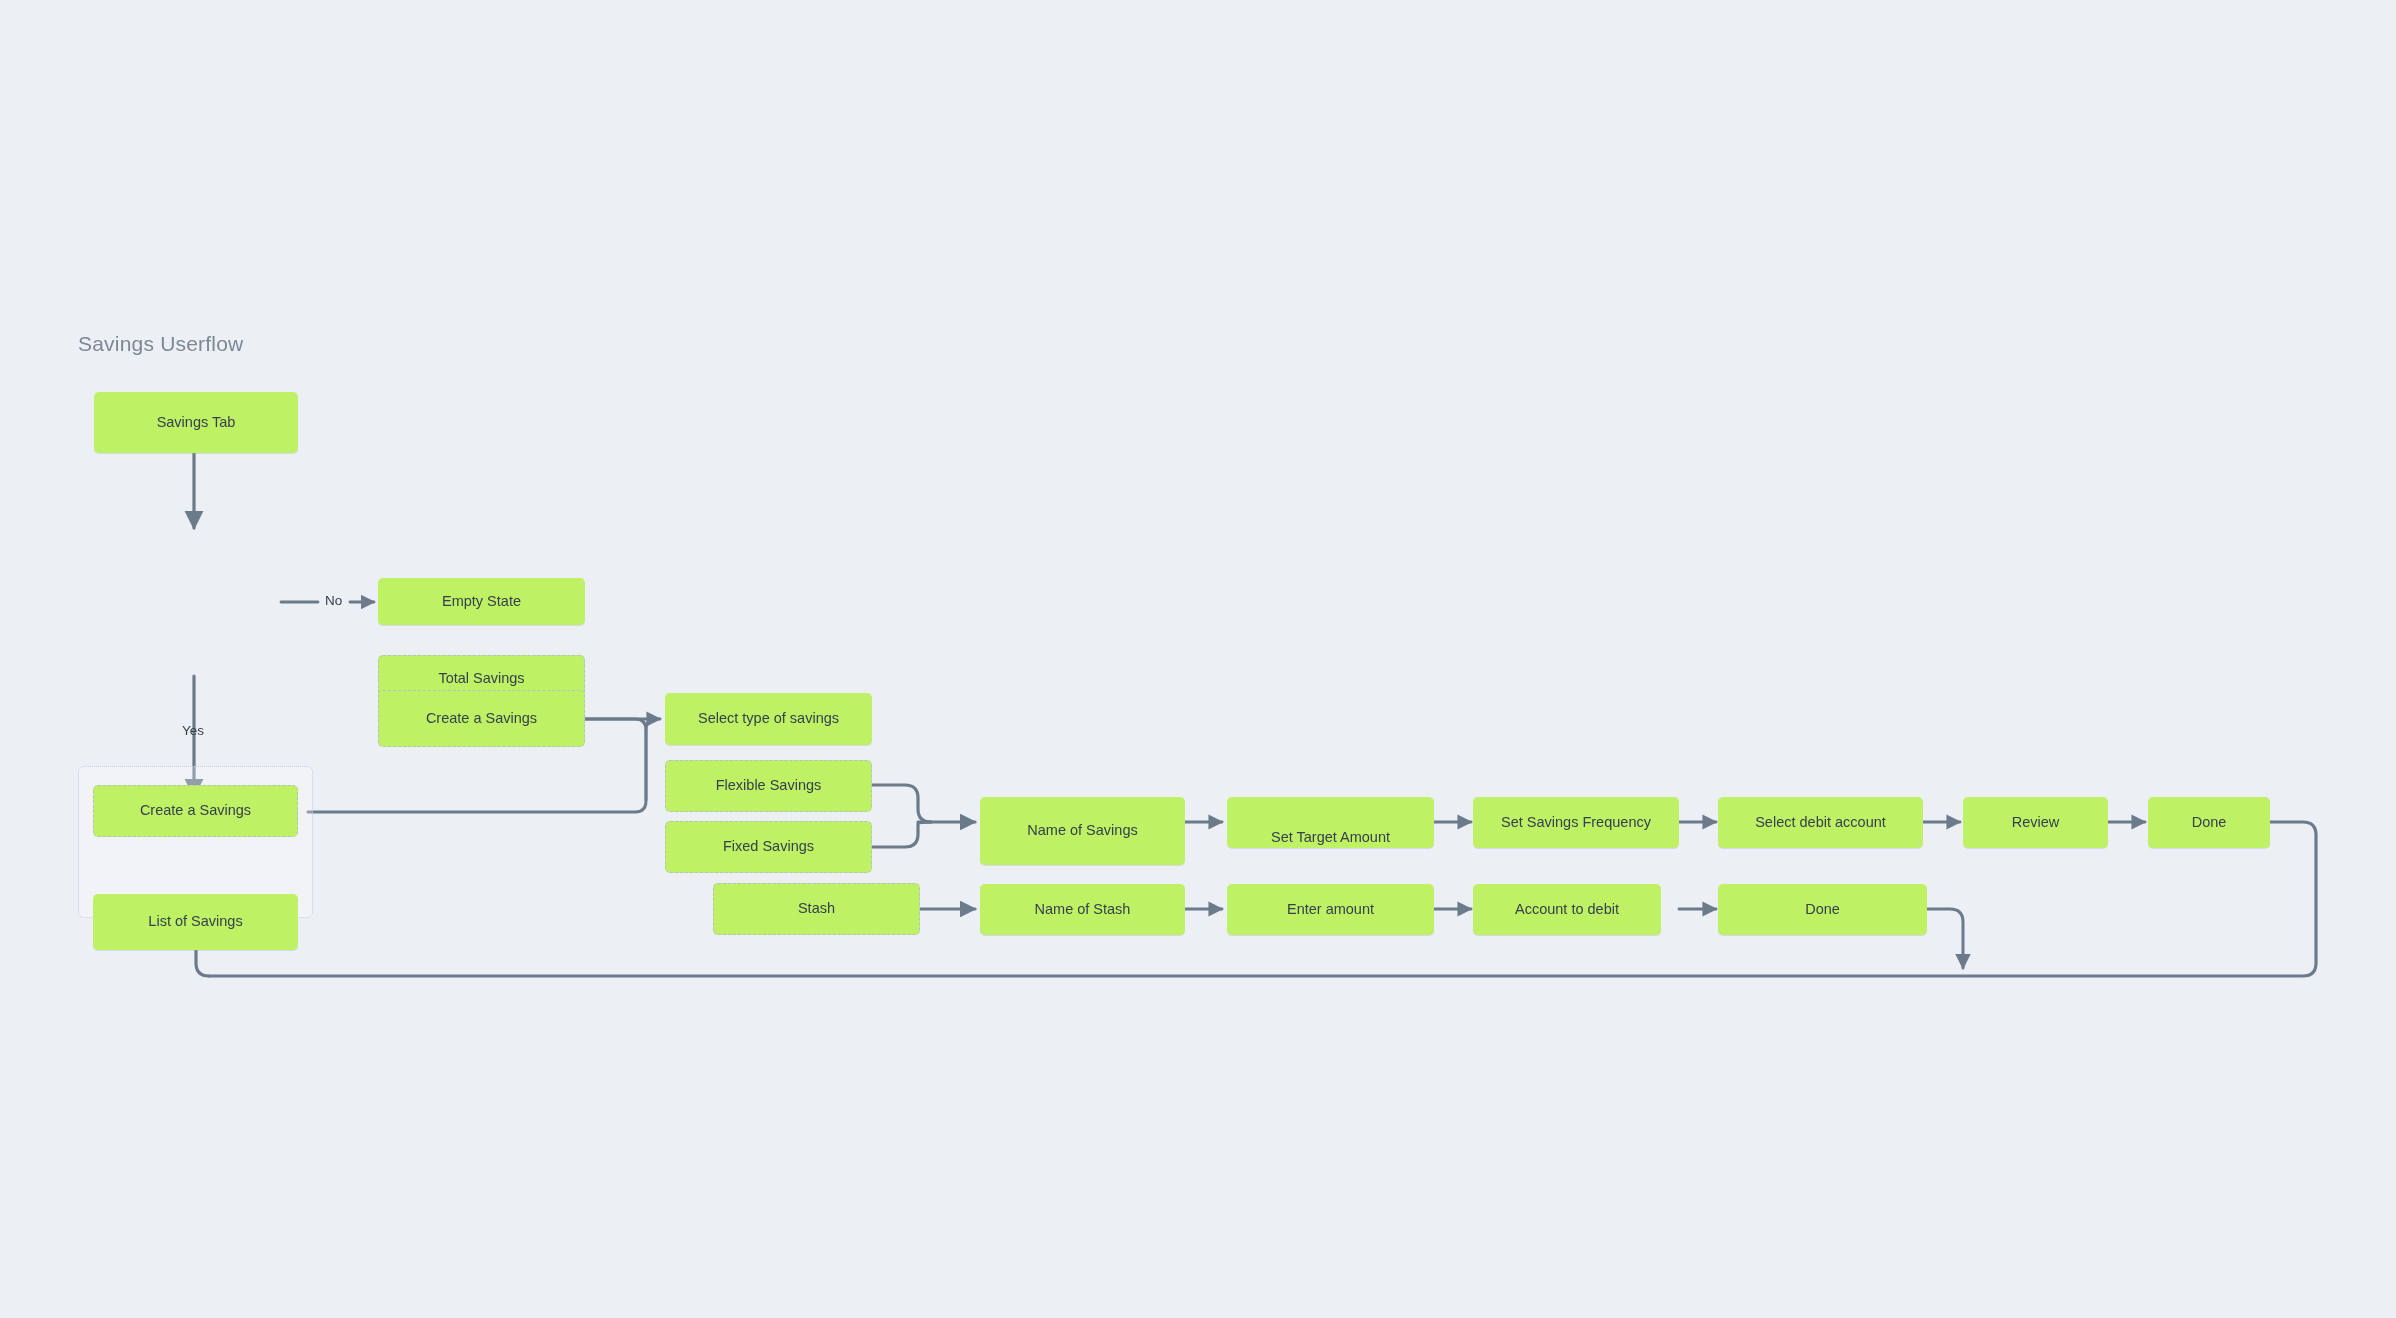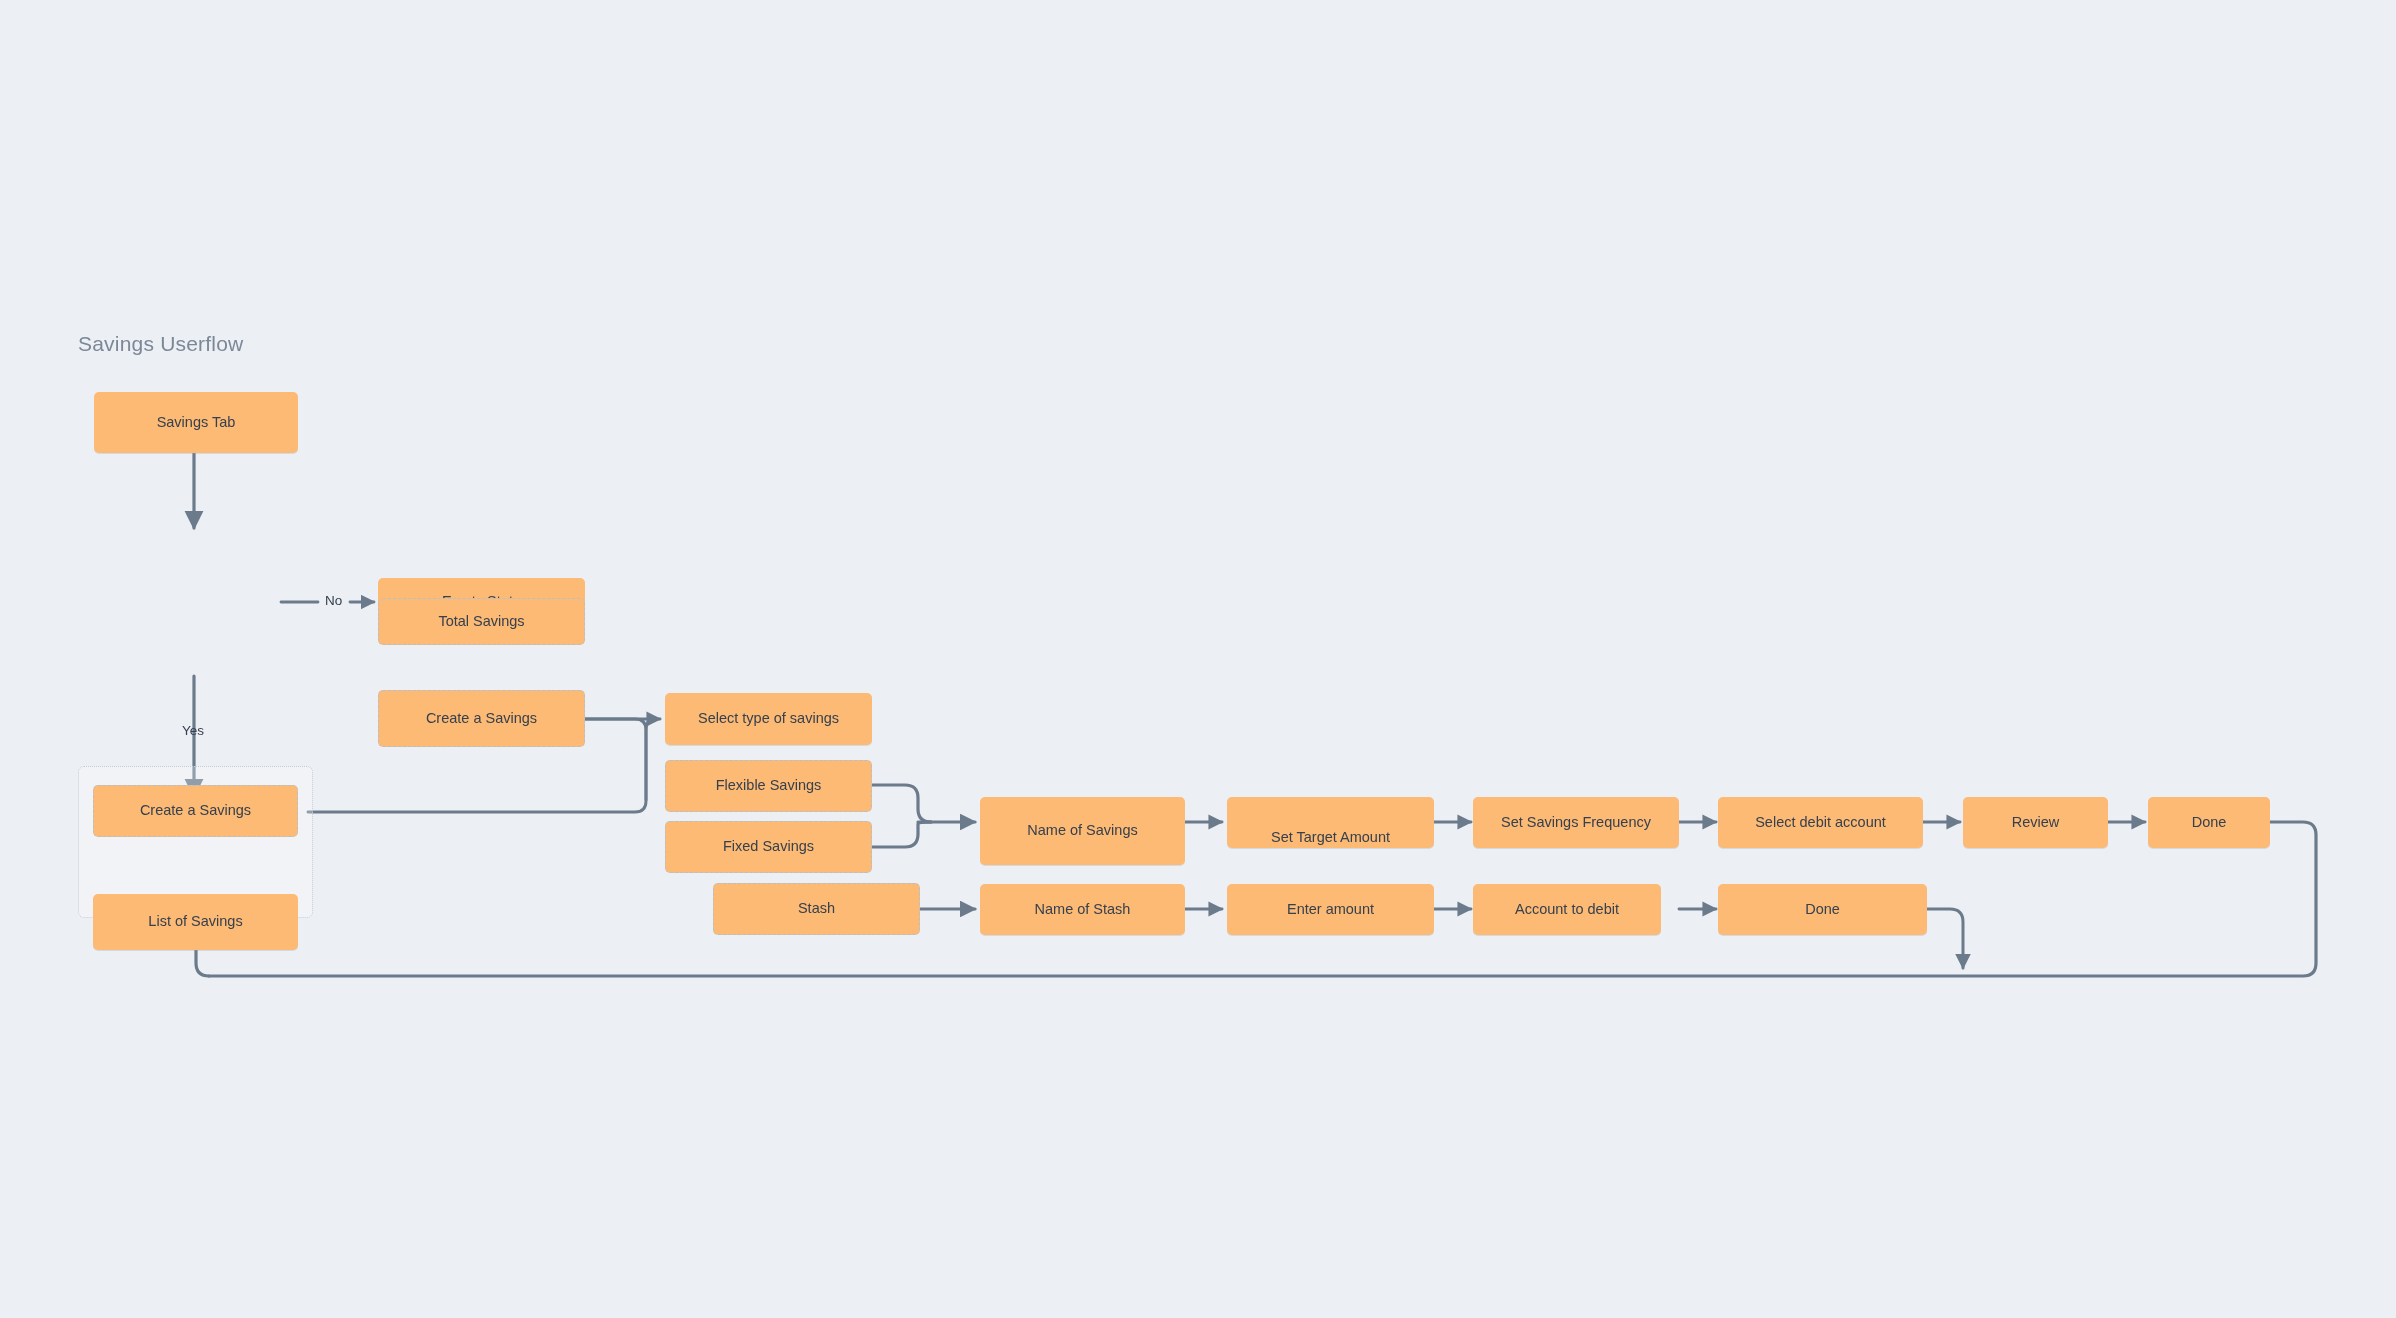--- a/index.html
+++ b/index.html
@@ -36,21 +36,21 @@
     top: 332px;
     font-size: 21px;
     color: #7c8897;
     letter-spacing: 0.2px;
     white-space: nowrap;
   }
 
   
   .node {
     position: absolute;
-    background: #fdba74;
+    background: #bef264;
     border-radius: 5px;
     display: flex;
     align-items: center;
     justify-content: center;
     color: #36404e;
     font-size: 14.5px;
     text-align: center;
     line-height: 1.35;
     box-sizing: border-box;
     box-shadow: 0 1px 0 rgba(150,163,180,0.28);
@@ -180,21 +180,21 @@
     <span class="label">Savings Tab</span>
   </div>
 
 
   <div class="edge-label" style="left:325px; top:593px;">No</div>
   <div class="edge-label" style="left:182px; top:723px;">Yes</div>
 
   <div class="node" style="left:378px; top:578px; width:207px; height:47px;">
     <span class="label">Empty State</span>
   </div>
-  <div class="node dashed" style="left:378px; top:598px; width:207px; height:47px;">
+  <div class="node dashed" style="left:378px; top:655px; width:207px; height:47px;">
     <span class="label">Total Savings</span>
   </div>
   <div class="node dashed" style="left:378px; top:690px; width:207px; height:57px;">
     <span class="label">Create a Savings</span>
   </div>
 
   <div class="group-box" style="left:78px; top:766px; width:235px; height:152px;"></div>
   <div class="node dashed" style="left:93px; top:785px; width:205px; height:52px;">
     <span class="label">Create a Savings</span>
   </div>

